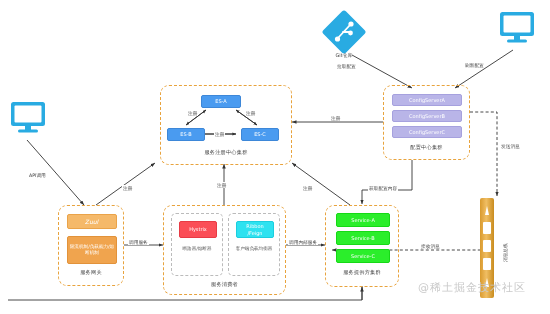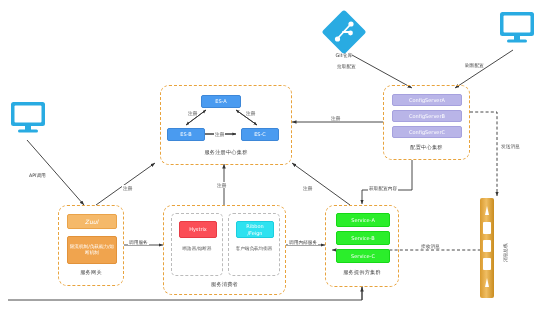--- a/index.html
+++ b/index.html
@@ -206,14 +206,15 @@
   <div class="edge-label" style="left:122px;top:185px;">注册</div>
   <div class="edge-label" style="left:216px;top:182px;">注册</div>
   <div class="edge-label" style="left:302px;top:185px;">注册</div>
   <div class="edge-label" style="left:330px;top:115px;">注册</div>
   <div class="edge-label" style="left:128px;top:239px;">调用服务</div>
   <div class="edge-label" style="left:288px;top:239px;">调用内部服务</div>
   <div class="edge-label" style="left:368px;top:185px;">获取配置内容</div>
   <div class="edge-label" style="left:500px;top:143px;">发送消息</div>
   <div class="edge-label" style="left:420px;top:243px;">接收消息</div>
 
+  <div class="watermark" style="left:418px;top:280px;">@稀土掘金技术社区</div>
 
 </div>
 
 </body></html>

